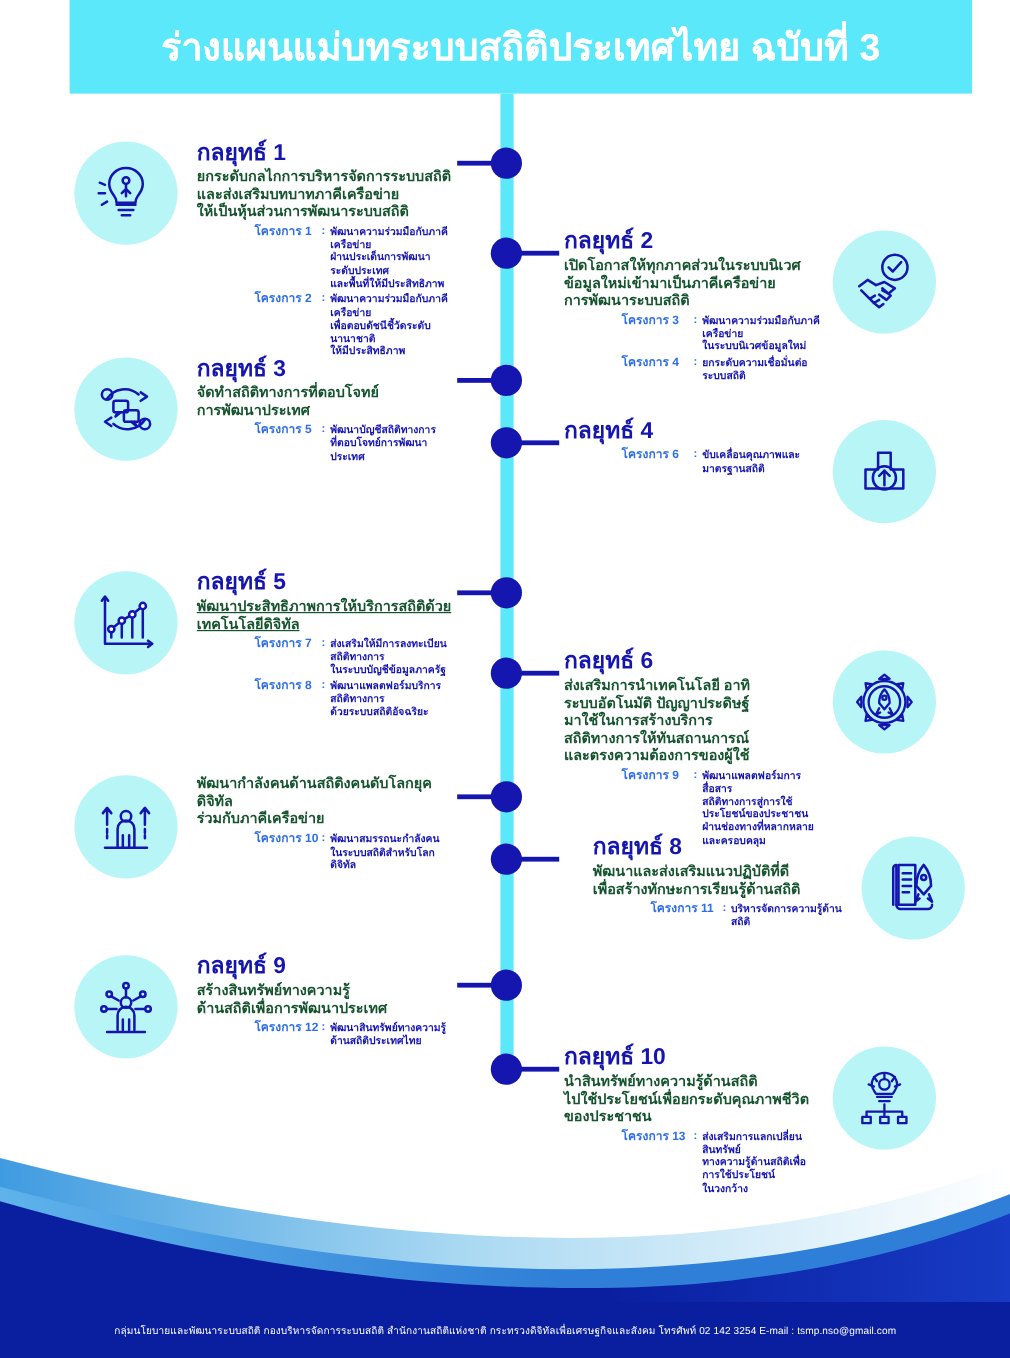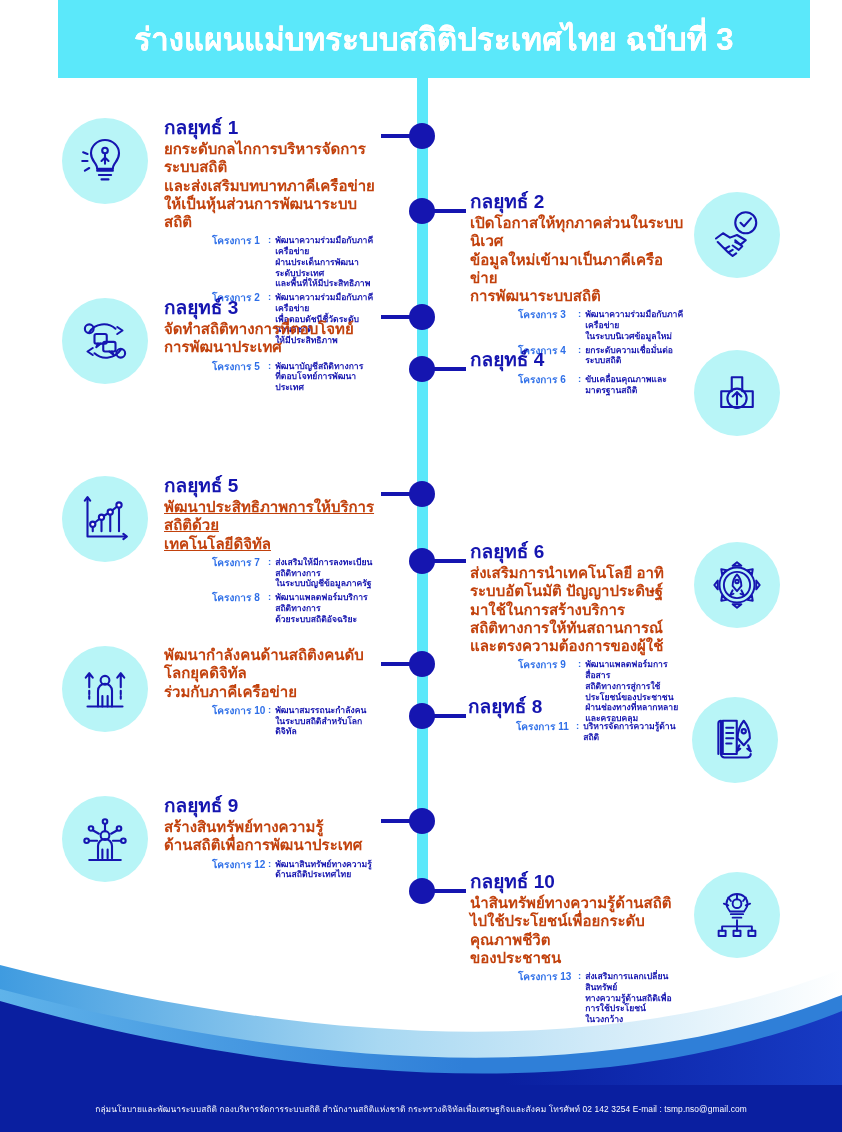--- a/index.html
+++ b/index.html
@@ -39,21 +39,21 @@
     flex:0 0 86px; display:flex; align-items:center; justify-content:center;
   }
   .icon-circle svg{ width:56px; height:56px; }
   .txtcol{ }
   .block.left .txtcol{ text-align:left; }
   .strat-title{
     font-size:19px; font-weight:bold; color:#1515B0; line-height:1.05;
     margin-bottom:2px;
   }
   .strat-desc{
-    font-size:15px; font-weight:bold; color:#c2410c; line-height:1.22;
+    font-size:12px; font-weight:bold; color:#14532d; line-height:1.22;
   }
   .projects{ margin-top:4px; }
   .proj-row{ display:flex; align-items:flex-start; margin-top:3px; line-height:1.15; }
   .proj-label{
     font-size:10px; font-weight:bold; color:#2E6FE8; white-space:nowrap;
     flex:0 0 auto;
     margin-left:48px;
   }
   .proj-colon{
     font-size:9.5px; font-weight:bold; color:#2E6FE8; padding:0 4px; flex:0 0 auto;
@@ -347,24 +347,26 @@
           <span class="proj-label">โครงการ 10</span>
           <span class="proj-colon">:</span>
           <span class="proj-text" style="white-space:pre-line;">พัฒนาสมรรถนะกำลังคน
 ในระบบสถิติสำหรับโลกดิจิทัล</span>
         </div>
       </div>
     </div>
   </div>
 </div>
 
-<div class="block right" style="left:468px; top:697px; width:320px;">
+<div class="block right" style="left:494px; top:697px; width:320px;">
   <div class="inner">
     <div class="txtcol" style="width:214px;">
       <div class="strat-title">กลยุทธ์ 8</div>
+      <div class="strat-desc" style="white-space:pre-line;">พัฒนาและส่งเสริมแนวปฏิบัติที่ดี
+เพื่อสร้างทักษะการเรียนรู้ด้านสถิติ</div>
       <div class="projects">
         <div class="proj-row">
           <span class="proj-label">โครงการ 11</span>
           <span class="proj-colon">:</span>
           <span class="proj-text" style="white-space:pre-line;">บริหารจัดการความรู้ด้านสถิติ</span>
         </div>
       </div>
     </div>
     <div class="icon-circle" style="margin-left:10px;">
       <svg viewBox="0 0 64 64" fill="none" stroke="#1515B0" stroke-width="2.4" stroke-linecap="round" stroke-linejoin="round">

